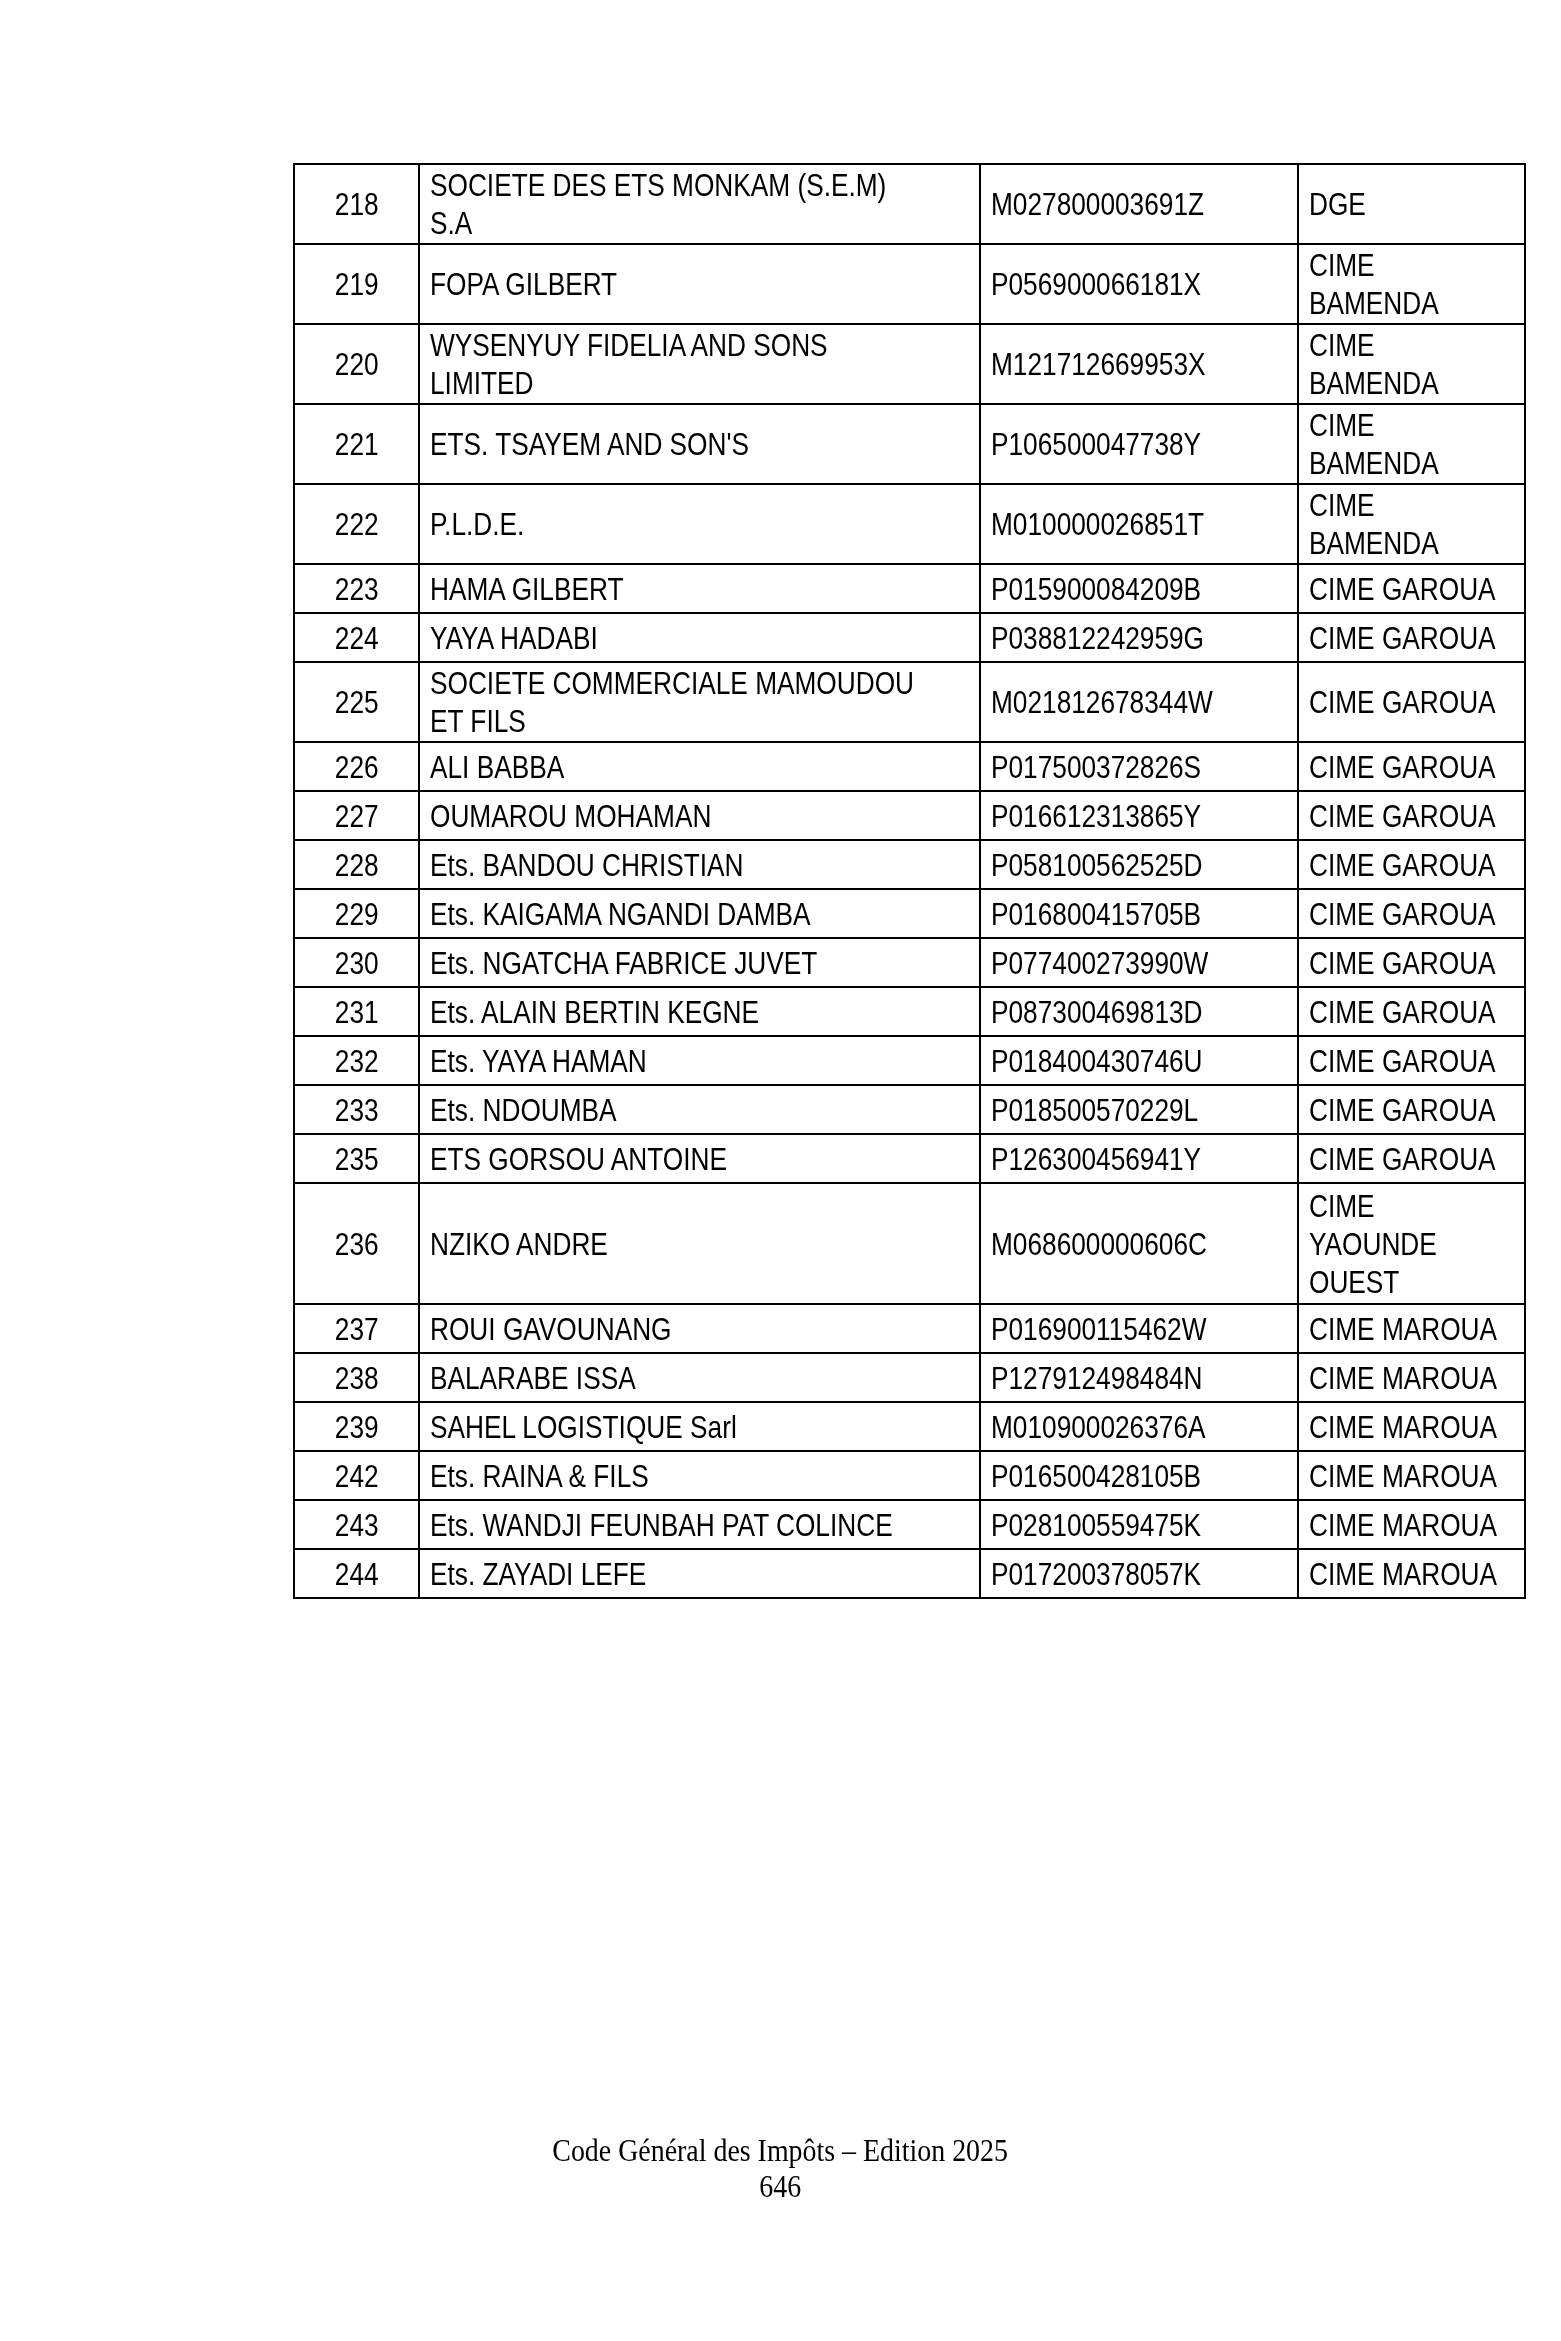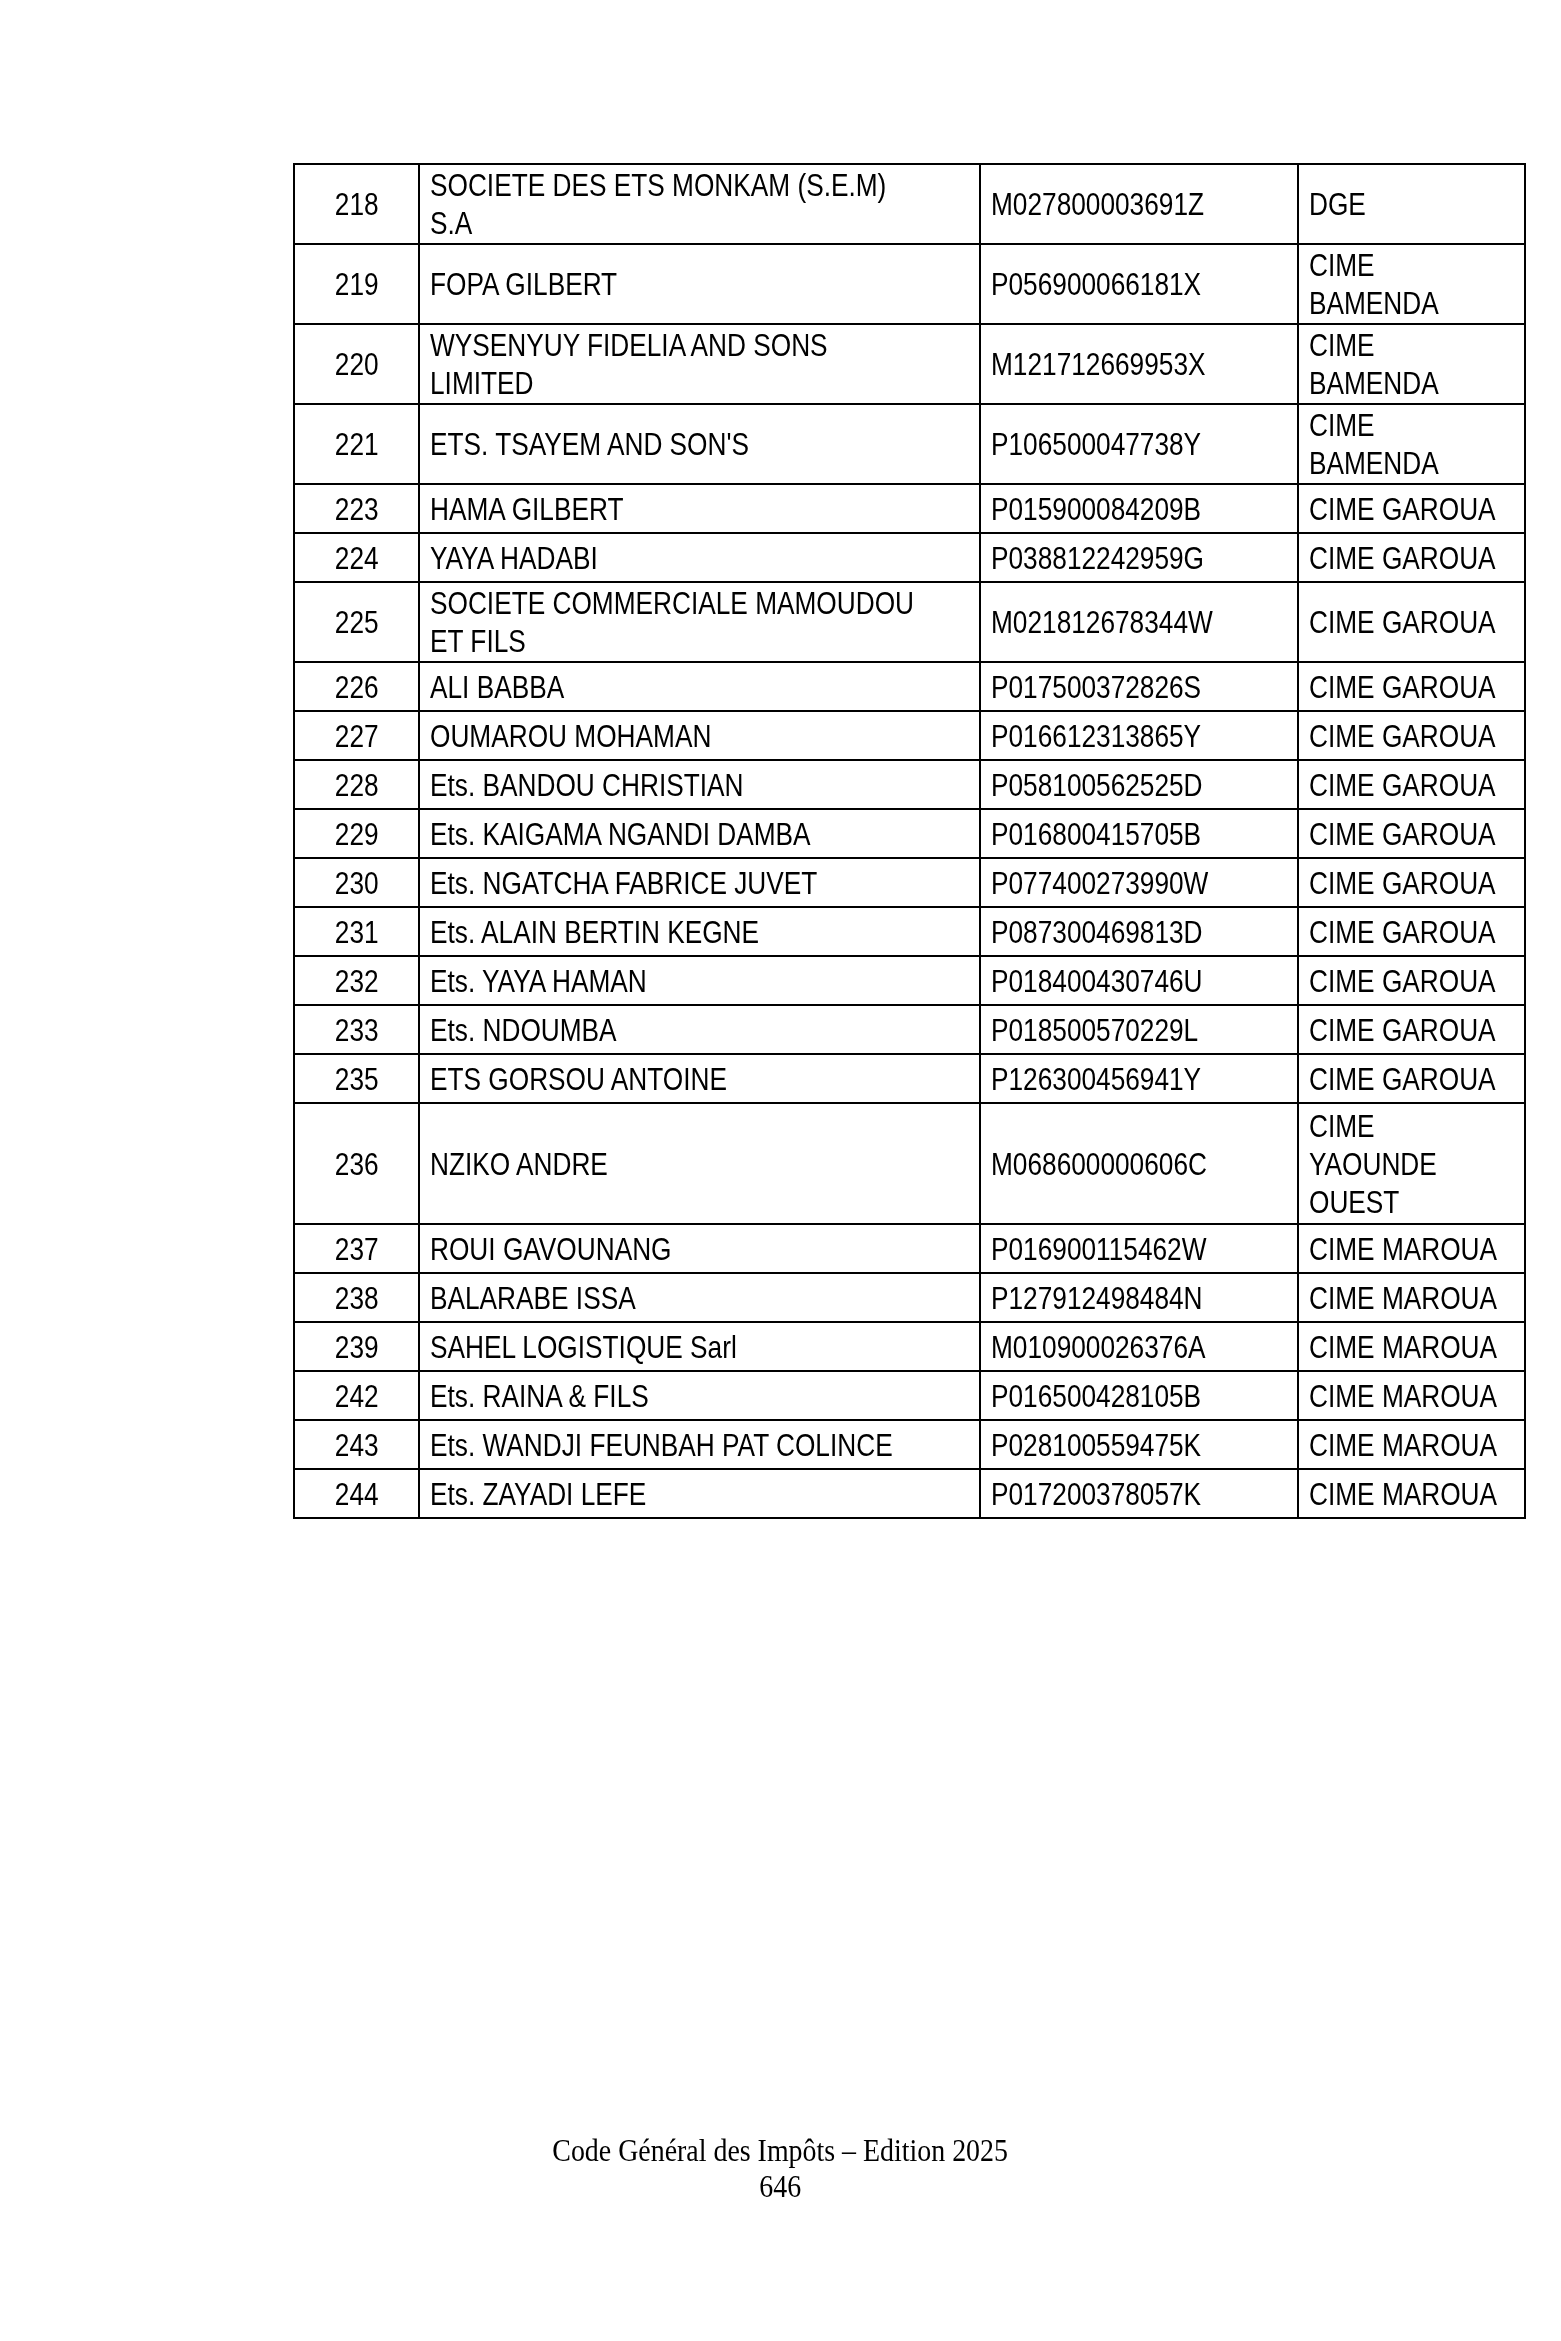--- a/index.html
+++ b/index.html
@@ -94,20 +94,35 @@
             <span class="line"><span class="narrow">ETS. TSAYEM AND SON'S</span></span>
           </td>
           <td>
             <span class="line"><span class="narrow">P106500047738Y</span></span>
           </td>
           <td>
             <span class="line"><span class="narrow">CIME</span></span>
             <span class="line"><span class="narrow">BAMENDA</span></span>
           </td>
         </tr>
+        <tr class="h2">
+          <td class="num">
+            <span class="line"><span class="narrow">222</span></span>
+          </td>
+          <td>
+            <span class="line"><span class="narrow">P.L.D.E.</span></span>
+          </td>
+          <td>
+            <span class="line"><span class="narrow">M010000026851T</span></span>
+          </td>
+          <td>
+            <span class="line"><span class="narrow">CIME</span></span>
+            <span class="line"><span class="narrow">BAMENDA</span></span>
+          </td>
+        </tr>
         <tr class="h1">
           <td class="num">
             <span class="line"><span class="narrow">223</span></span>
           </td>
           <td>
             <span class="line"><span class="narrow">HAMA GILBERT</span></span>
           </td>
           <td>
             <span class="line"><span class="narrow">P015900084209B</span></span>
           </td>

